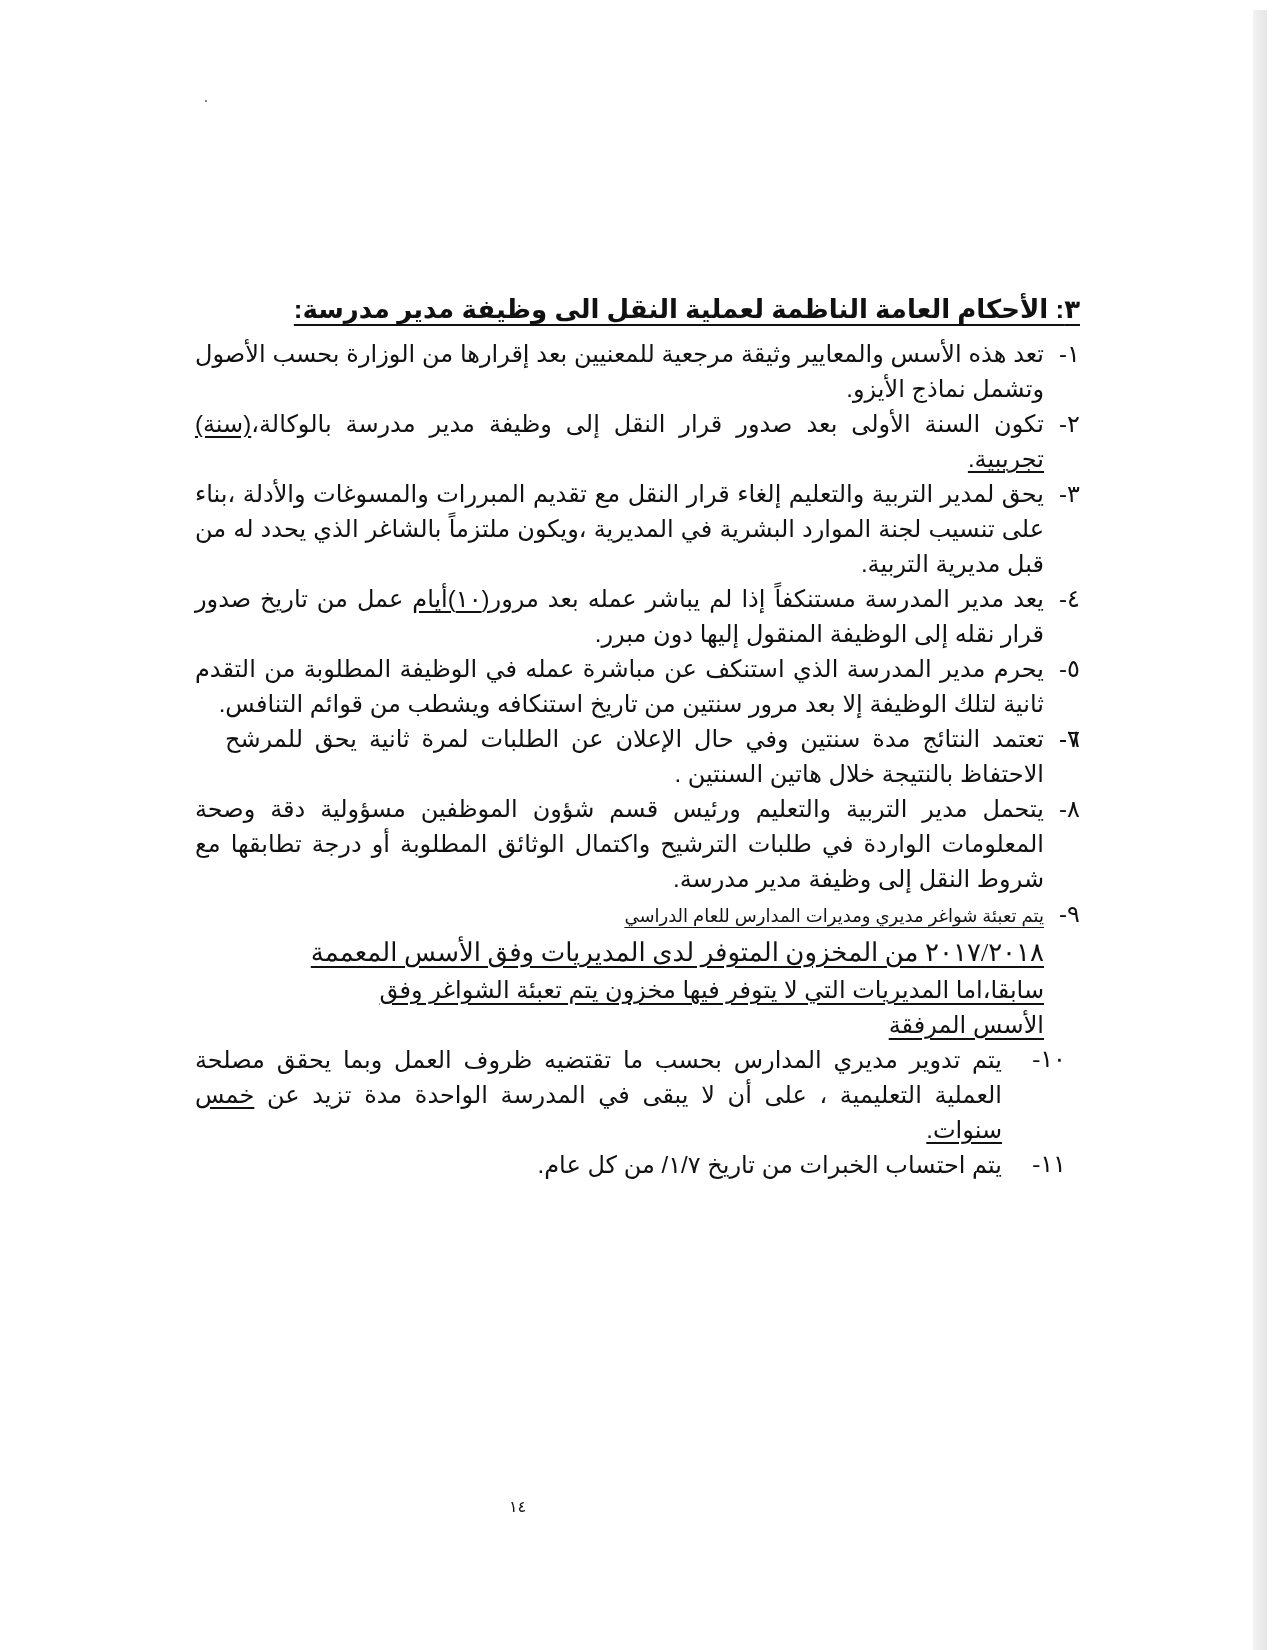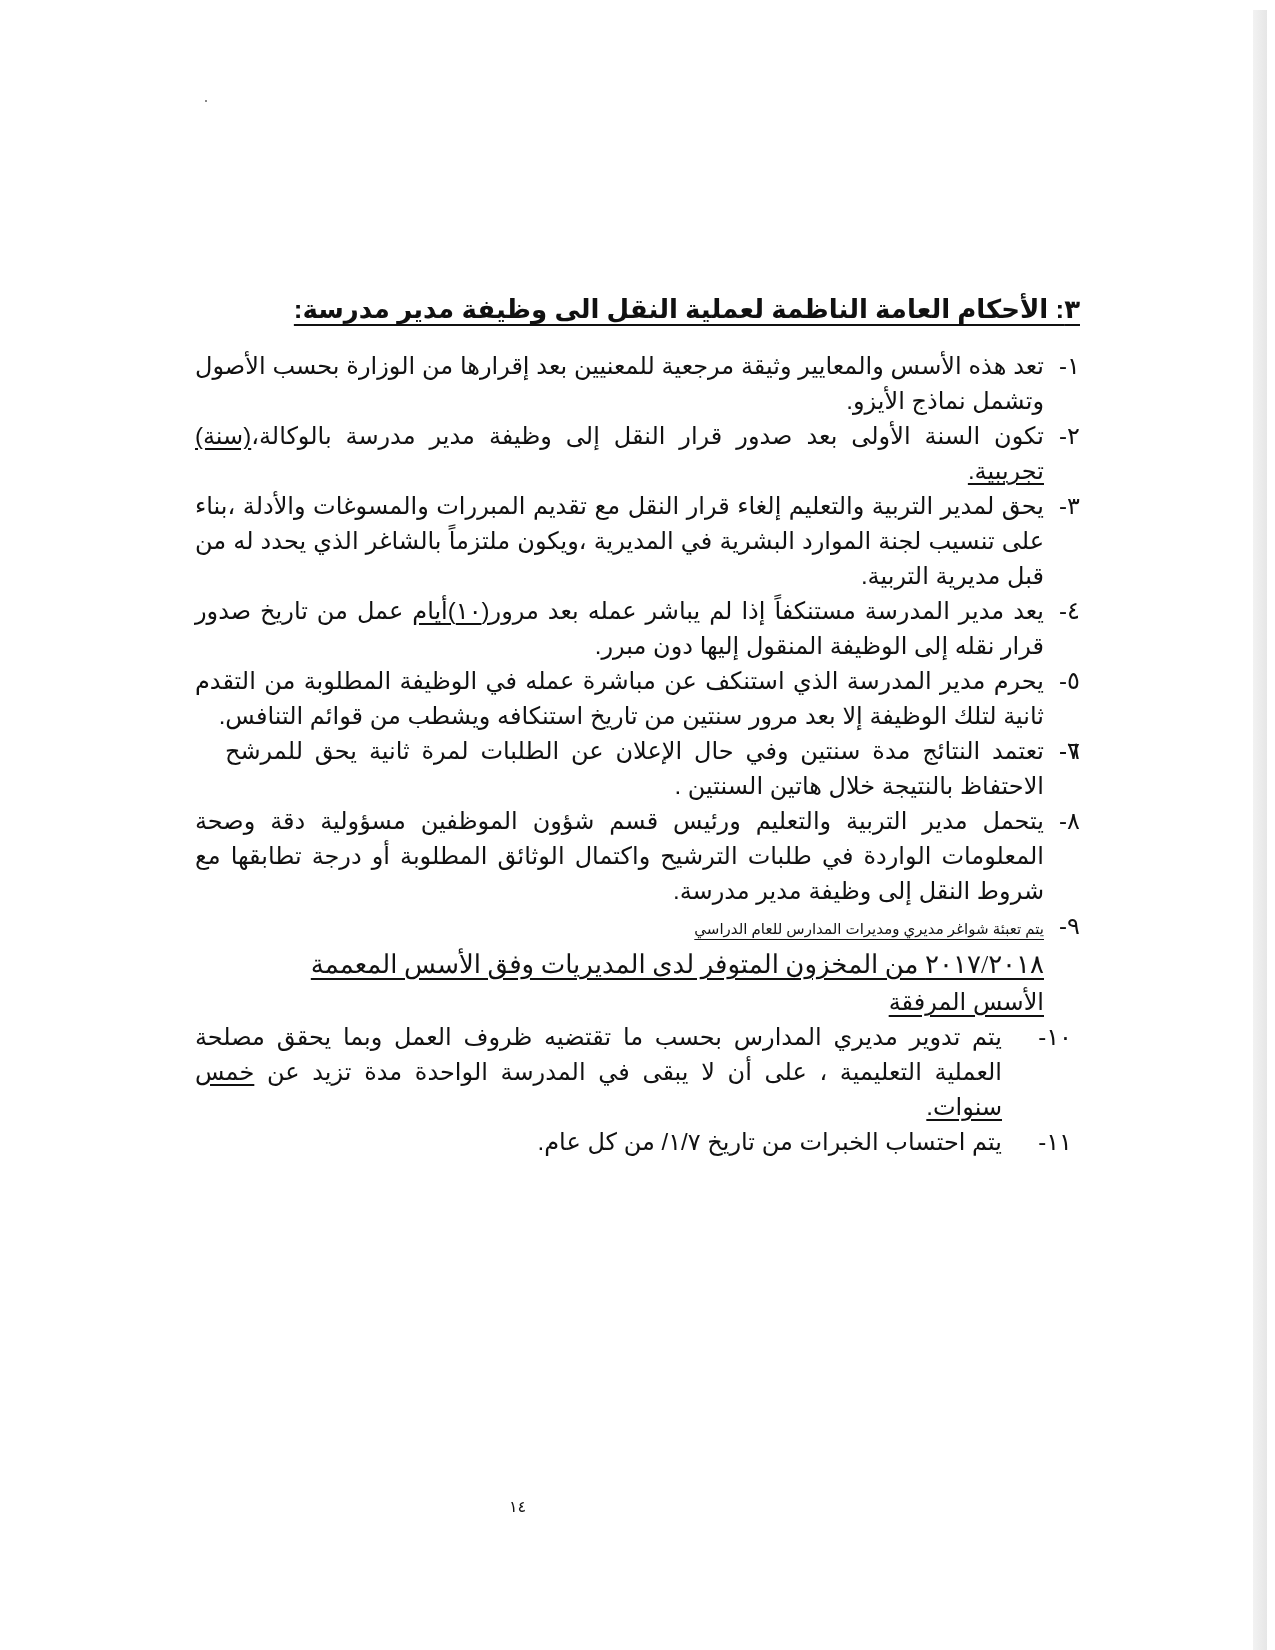--- a/index.html
+++ b/index.html
@@ -38,40 +38,41 @@
       width: 885px;
       direction: rtl;
       text-align: right;
     }
     .heading {
       font-size: 26px;
       font-weight: bold;
       text-decoration: underline;
       text-underline-offset: 6px;
       line-height: 38px;
-      margin: 0 0 20px 0;
+      margin: 0 0 8px 0;
       padding-right: 0;
     }
     .item {
       position: relative;
       font-size: 24px;
       line-height: 35px;
       text-align: justify;
       text-align-last: right;
       padding-right: 36px;
       margin: 0;
     }
     .item .num {
       position: absolute;
       right: 0;
       top: 0;
       white-space: nowrap;
     }
     .item.wide .num {
-      right: 8px;
+      right: 14px;
+      font-family: Liberation Serif, serif;
     }
     .item.wide {
       padding-right: 78px;
     }
     .item.narrow {
       padding-right: 36px;
       padding-left: 30px;
     }
     .u {
       text-decoration: underline;
@@ -138,22 +139,23 @@
     <span>تعتمد النتائج مدة سنتين وفي حال الإعلان عن الطلبات لمرة ثانية يحق للمرشح الاحتفاظ بالنتيجة خلال هاتين السنتين .</span>
   </p>
 
   <p class="item">
     <span class="num">٨-</span>
     <span>يتحمل مدير التربية والتعليم ورئيس قسم شؤون الموظفين مسؤولية دقة وصحة المعلومات الواردة في طلبات الترشيح واكتمال الوثائق المطلوبة أو درجة تطابقها مع شروط النقل إلى وظيفة مدير مدرسة.</span>
   </p>
 
   <div class="item item9">
     <span class="num">٩-</span>
-    <div><span class="u9" style="font-size:15px">يتم تعبئة شواغر مديري ومديرات المدارس للعام الدراسي</span></div>
+    <div><span class="u9" style="font-size:18px">يتم تعبئة شواغر مديري ومديرات المدارس للعام الدراسي</span></div>
     <div class="l2"><span class="u9">٢٠١٧/٢٠١٨ من المخزون المتوفر لدى المديريات وفق الأسس المعممة</span></div>
+    <div><span class="u9">سابقا،اما المديريات التي لا يتوفر فيها مخزون يتم تعبئة الشواغر وفق</span></div>
     <div><span class="u9">الأسس المرفقة</span></div>
   </div>
 
   <p class="item wide">
     <span class="num">١٠-</span>
     <span>يتم تدوير مديري المدارس بحسب ما تقتضيه ظروف العمل وبما يحقق مصلحة العملية التعليمية ، على أن لا يبقى في المدرسة الواحدة مدة تزيد عن </span><span class="u">خمس سنوات.</span>
   </p>
 
   <p class="item wide">
     <span class="num">١١-</span>

